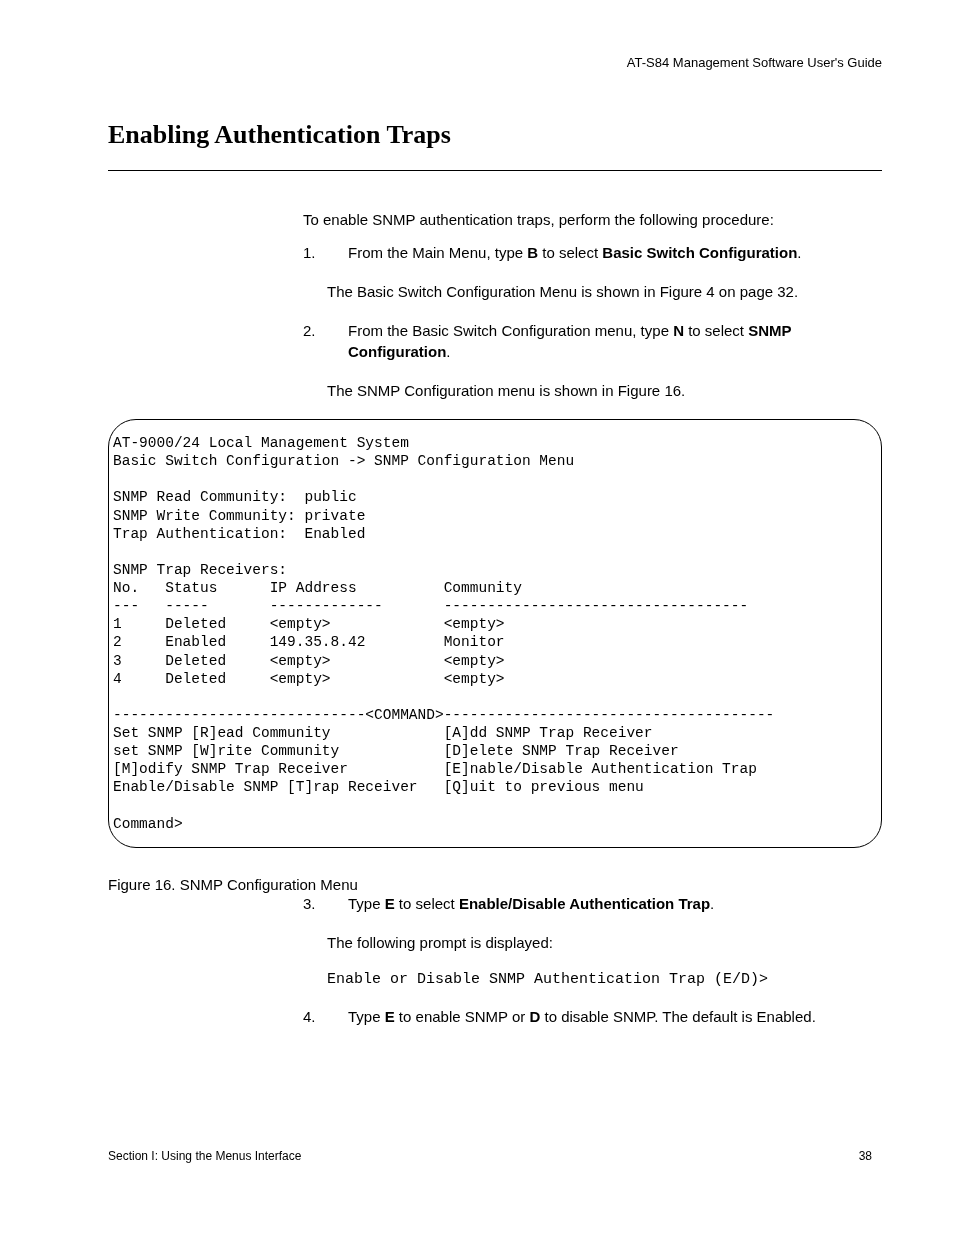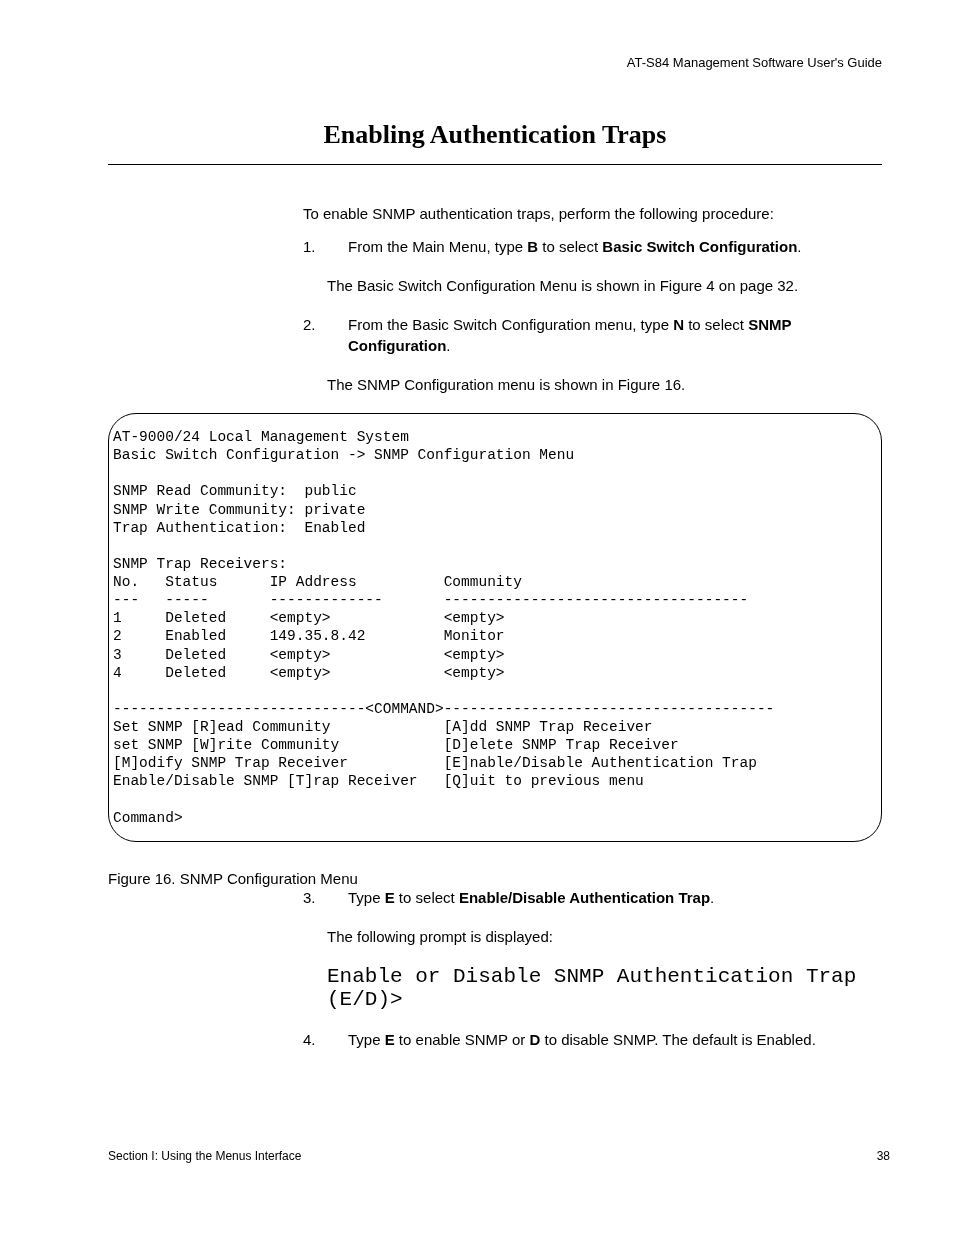--- a/index.html
+++ b/index.html
@@ -19,23 +19,22 @@
     .header-right {
       text-align: right;
       font-size: 13px;
       margin-bottom: 50px;
     }
     .section-title {
       font-family: "Times New Roman", Times, serif;
       font-size: 26px;
       font-weight: bold;
       border-bottom: 1px solid #000;
-      padding-bottom: 14px;
+      padding-bottom: 20px;
       margin-bottom: 38px;
-      text-align: center;
     }
     .body-content {
       margin-left: 195px;
       font-size: 15px;
     }
     .paragraph {
       margin-bottom: 12px;
       line-height: 1.4;
     }
     .step {
@@ -70,29 +69,29 @@
       white-space: pre;
       line-height: 1.25;
       overflow: hidden;
     }
     .figure-caption {
       text-align: left;
       font-size: 15px;
     }
     .mono-prompt {
       font-family: "Courier New", Courier, monospace;
-      font-size: 21px;
+      font-size: 15px;
       margin-left: 24px;
       margin-bottom: 18px;
     }
     .footer {
       position: absolute;
       bottom: 72px;
       left: 108px;
-      right: 64px;
+      right: 82px;
       display: flex;
       justify-content: space-between;
       font-size: 12px;
     }
   </style>
 </head>
 <body>
 
 <div class="header-right">AT-S84 Management Software User's Guide</div>
 

